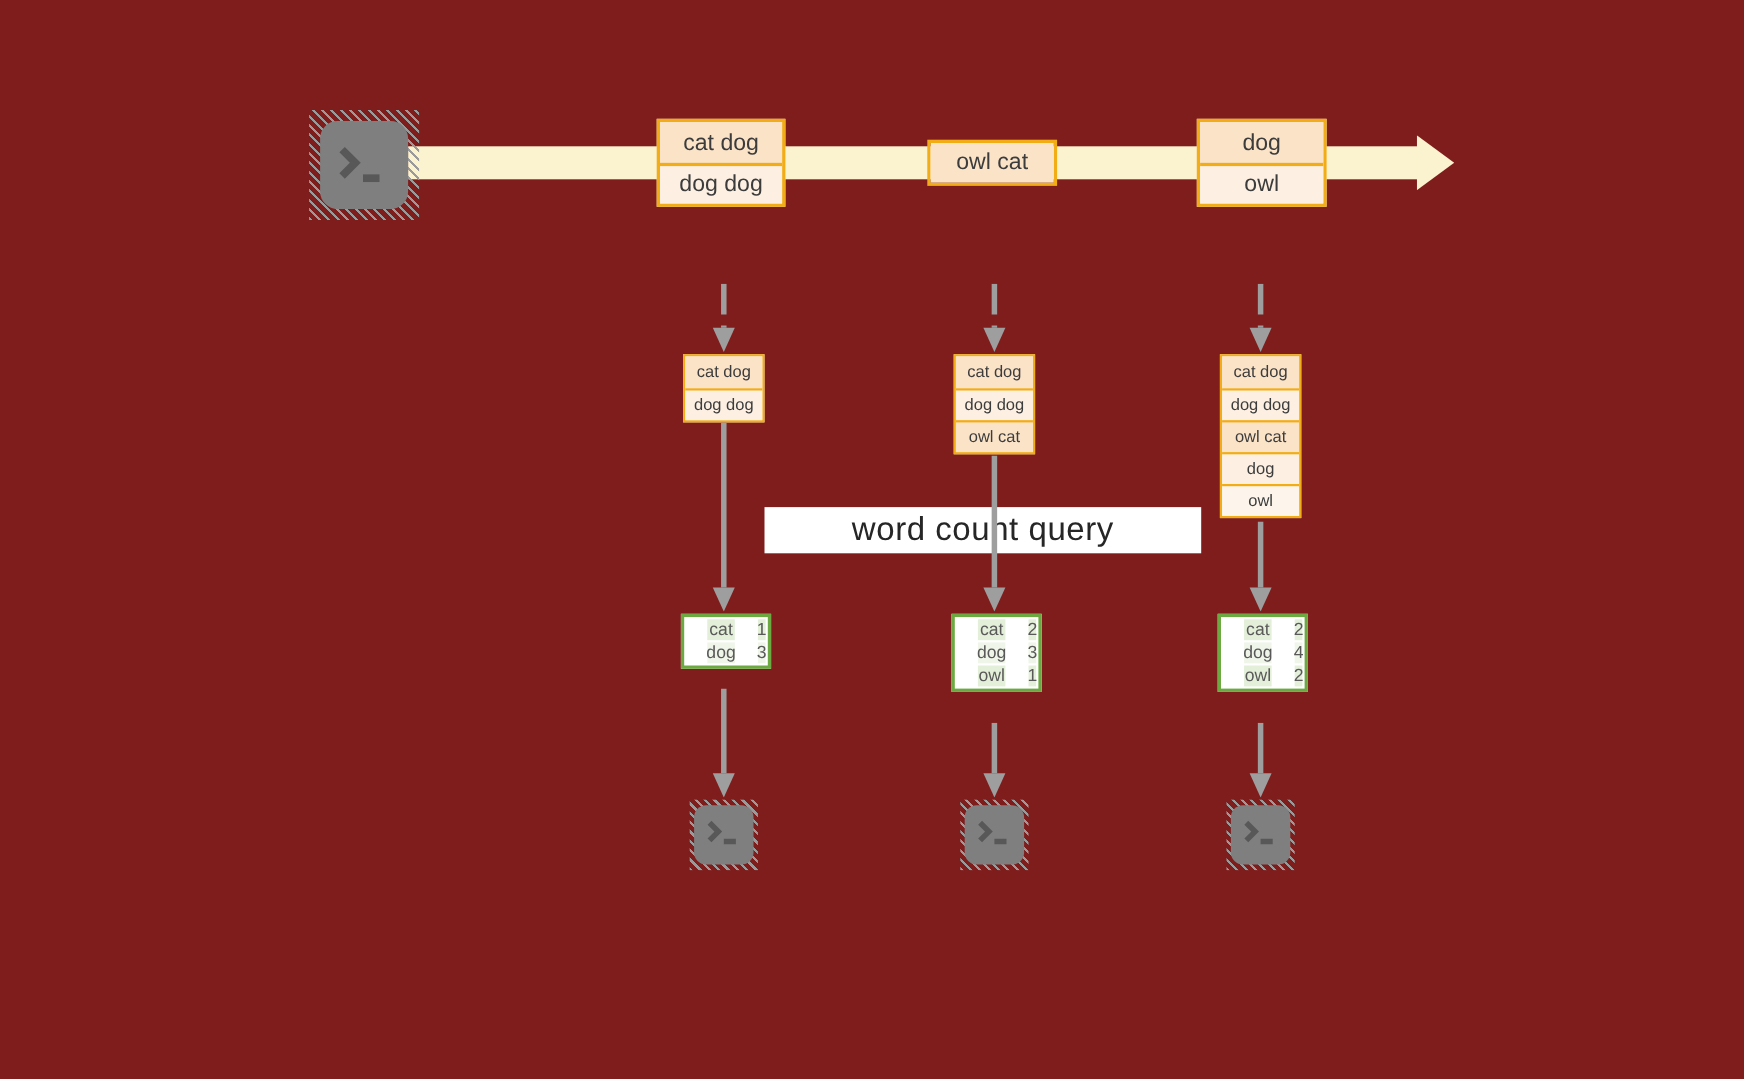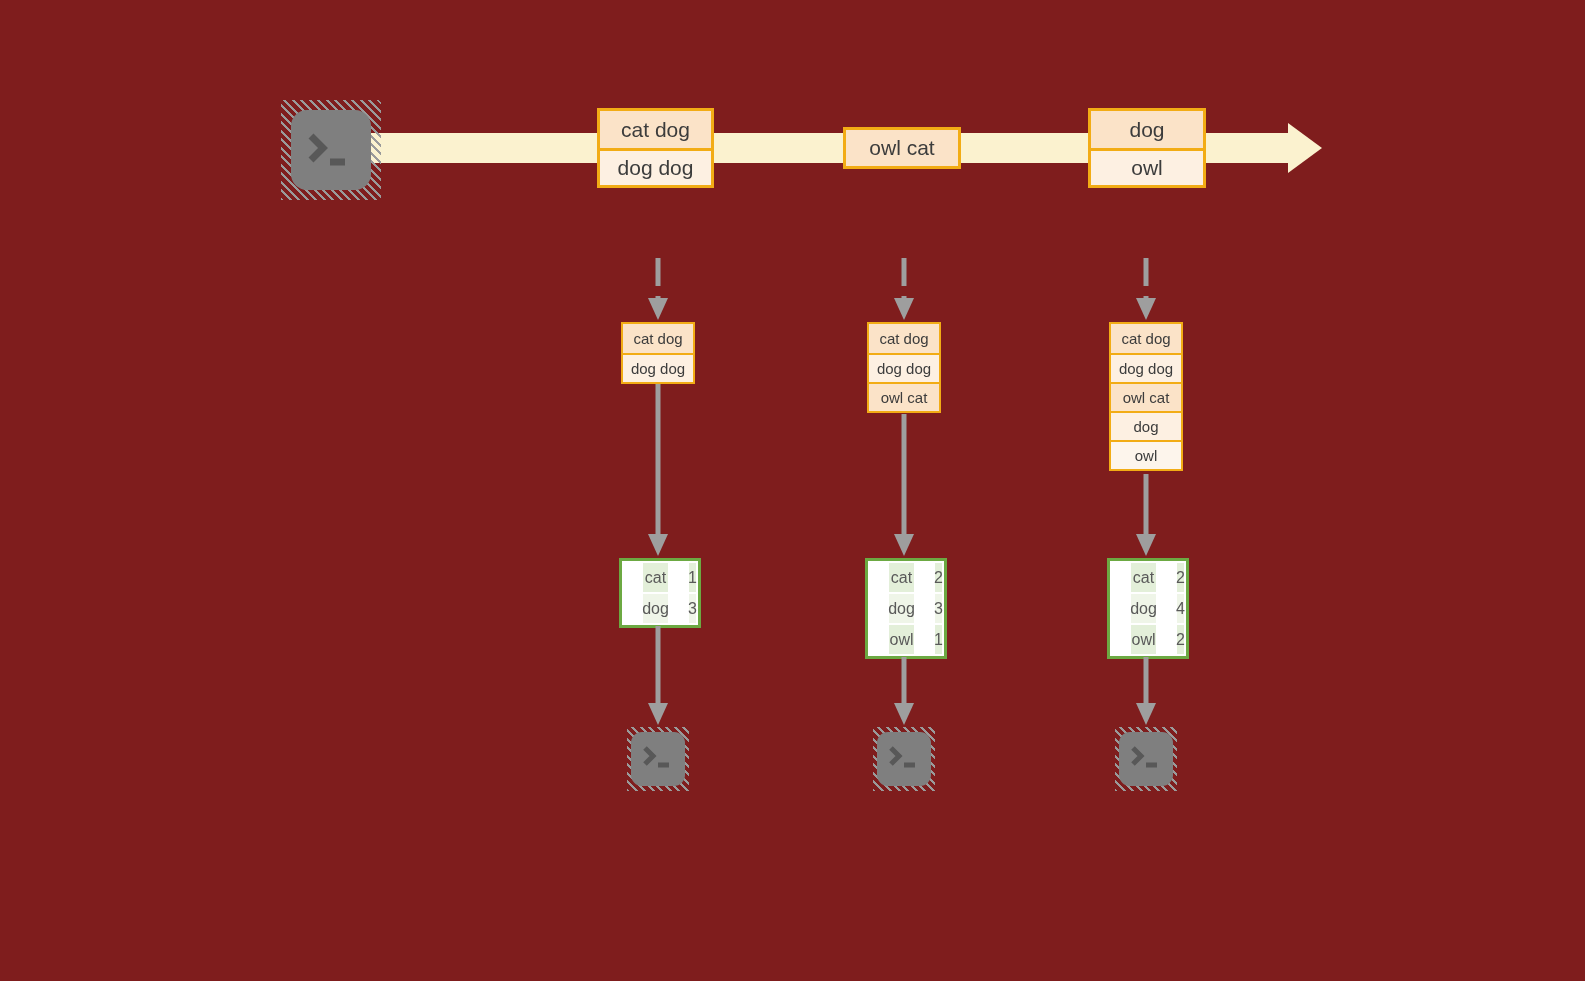--- a/index.html
+++ b/index.html
@@ -59,21 +59,21 @@
   .state1{left:621px;} .state2{left:867px;} .state3{left:1109px;}
 
   
   .query-banner{position:absolute;left:695px;top:461px;width:397px;height:42px;background:#fff;
                 display:flex;align-items:center;justify-content:center;z-index:1;}
   .query-banner span{font-size:30px;font-weight:300;color:#262626;letter-spacing:0.5px;}
 
   
   .count-table{position:absolute;top:558px;border:3px solid var(--green);background:#fff;
                padding:2px;display:grid;grid-template-columns:44px 26px;gap:2px;z-index:1;}
-  .count-table .tcell{height:29px;display:flex;align-items:center;justify-content:center;
+  .count-table .tcell{height:19px;display:flex;align-items:center;justify-content:center;
                       font-size:16px;font-weight:300;color:#595959;margin-left:19px;}
   .count-table .tcell:nth-child(4n+1),
   .count-table .tcell:nth-child(4n+2){background:var(--gcell);}
   .count-table .tcell:nth-child(4n+3),
   .count-table .tcell:nth-child(4n){background:var(--gcell-light);}
   .tbl1{left:619px;} .tbl2{left:865px;} .tbl3{left:1107px;}
 
   .arrow-svg{position:absolute;z-index:2;}
 </style>
 </head>
@@ -129,20 +129,23 @@
     <div class="cell">owl cat</div>
   </div>
   <div class="state-box state3">
     <div class="cell">cat dog</div>
     <div class="cell">dog dog</div>
     <div class="cell">owl cat</div>
     <div class="cell">dog</div>
     <div class="cell lighter">owl</div>
   </div>
 
+  <div class="query-banner">
+    <span>word count query</span>
+  </div>
 
   <svg class="arrow-svg" style="left:645px;top:384px;" width="26" height="172" viewBox="0 0 26 172">
     <line x1="13" y1="0" x2="13" y2="150" stroke="#9E9E9E" stroke-width="5"></line>
     <polygon points="3,150 23,150 13,172" fill="#9E9E9E"></polygon>
   </svg>
   <svg class="arrow-svg" style="left:891px;top:414px;" width="26" height="142" viewBox="0 0 26 142">
     <line x1="13" y1="0" x2="13" y2="120" stroke="#9E9E9E" stroke-width="5"></line>
     <polygon points="3,120 23,120 13,142" fill="#9E9E9E"></polygon>
   </svg>
   <svg class="arrow-svg" style="left:1133px;top:474px;" width="26" height="82" viewBox="0 0 26 82">

